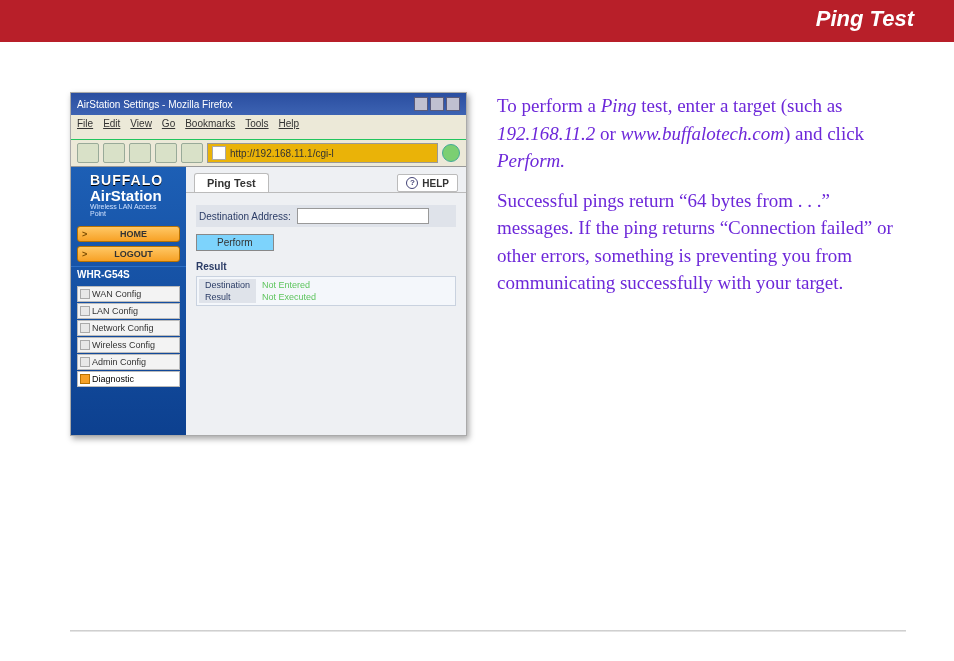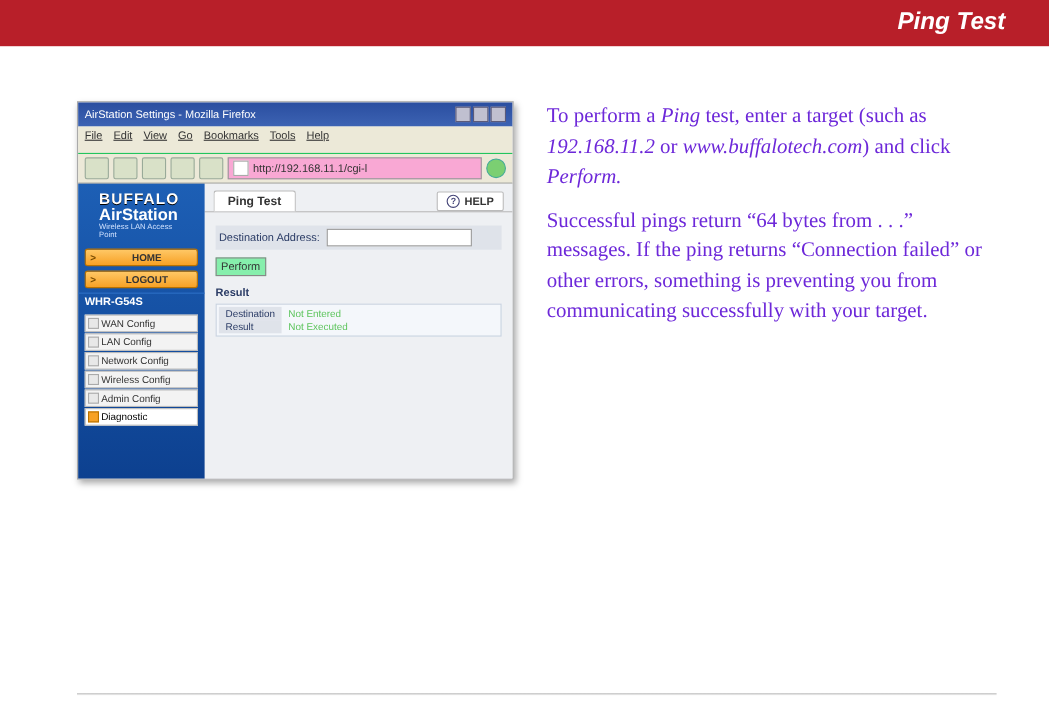--- a/index.html
+++ b/index.html
@@ -7,21 +7,21 @@
   .header-title{position:absolute;right:40px;top:6px;color:#fff;font-style:italic;font-weight:bold;font-size:22px;font-family:Arial,Helvetica,sans-serif}
   .page{padding:50px 48px 20px 70px;display:flex;gap:30px}
   .screenshot{width:395px;height:342px;background:#e9eaed;border:1px solid #aaa;box-shadow:2px 3px 6px rgba(0,0,0,.35);position:relative;font-family:Tahoma,Arial,sans-serif;font-size:10px;color:#333;overflow:hidden}
   .titlebar{height:18px;background:linear-gradient(#2a4ea0,#3d63b3);color:#fff;padding:2px 6px;display:flex;align-items:center;justify-content:space-between}
   .titlebar-icons{display:flex;gap:2px}
   .titlebar-icons span{width:12px;height:12px;background:#c0c0d0;border:1px solid #5a5a7a}
   .menubar{height:18px;background:#ece9d8;padding:3px 6px;display:flex;gap:10px;border-bottom:1px solid #22c55e}
   .menubar span{text-decoration:underline}
   .addrbar{height:22px;background:#ece9d8;display:flex;align-items:center;gap:4px;padding:2px 6px;border-bottom:1px solid #999}
   .nav-btn{width:20px;height:18px;background:#d9e1c8;border:1px solid #9a9;border-radius:2px}
-  .addr-input{flex:1;height:16px;background:#f9a8d4;border:1px solid #999;padding:1px 4px;font-size:10px;display:flex;align-items:center}
+  .addr-input{flex:1;height:16px;background:#eab308;border:1px solid #999;padding:1px 4px;font-size:10px;display:flex;align-items:center}
   .addr-input::before{content:"";display:inline-block;width:12px;height:12px;background:#fff;border:1px solid #aaa;margin-right:4px}
   .go-btn{width:16px;height:16px;border-radius:50%;background:#7bcf72;border:1px solid #4a9}
   .content{display:flex;height:280px}
   .side{width:115px;background:linear-gradient(#1d5fb5,#0c3f8e);position:relative}
   .brand{padding:5px 19px;color:#fff}
   .brand-logo{font-family:Arial;font-weight:900;font-size:14px;letter-spacing:1px;text-shadow:0 1px 0 #000}
   .brand-sub1{font-family:Arial Black,Arial;font-weight:900;font-size:15px;color:#fff;line-height:1}
   .brand-tag{font-size:7px;color:#cfe1ff}
   .side-btn{margin:4px 6px;background:linear-gradient(#ffc866,#f7a125);border:1px solid #b97200;border-radius:3px;color:#333;font-weight:bold;font-size:9px;text-align:center;padding:2px 4px 2px 14px;position:relative}
   .side-btn::before{content:">";position:absolute;left:4px;top:2px;color:#7a4c00;font-weight:bold}
@@ -35,21 +35,21 @@
   .sublist div{padding:1px 0}
   .main{flex:1;background:#eef0f3}
   .tabrow{display:flex;align-items:flex-end;gap:6px;padding:6px 8px 0 8px;border-bottom:1px solid #bbb}
   .tab{background:#fff;border:1px solid #bbb;border-bottom:none;padding:3px 12px;font-weight:bold;font-size:11px;border-radius:3px 3px 0 0}
   .help{margin-left:auto;background:#fff;border:1px solid #bbb;padding:2px 8px;font-size:10px;font-weight:bold;border-radius:2px;display:flex;align-items:center;gap:4px}
   .help::before{content:"?";display:inline-block;width:10px;height:10px;border:1px solid #447;border-radius:50%;text-align:center;line-height:10px;color:#447;font-size:8px}
   .panel{padding:12px 10px}
   .field-row{display:flex;align-items:center;gap:6px;padding:3px;background:#dfe3ea;margin-bottom:4px}
   .field-label{font-size:10px;color:#2b3c66}
   .field-input{width:130px;height:14px;background:#fff;border:1px solid #999}
-  .perf{display:inline-block;padding:2px 4px;background:#86efac;border:1px solid #888;font-size:10px;margin-top:3px;cursor:default}
+  .perf{display:inline-block;padding:2px 20px;background:#7dd3fc;border:1px solid #888;font-size:10px;margin-top:3px;cursor:default}
   .result-h{font-size:10px;font-weight:bold;color:#2b3c66;margin:10px 0 4px}
   .result-box{border:1px solid #c9d2df;background:#f4f7fb;padding:2px;font-size:9px}
   .result-box table{border-collapse:collapse}
   .result-box td{padding:1px 6px}
   .result-box td:first-child{background:#dfe3ea;color:#2b3c66}
   .result-box td:last-child{color:#5ec55e}
   .bodytext{flex:1;font-size:19px;line-height:1.45;color:#6d28d9;max-width:405px}
   .bodytext p{margin:0 0 12px 0}
   .i{font-style:italic}
   .footer{position:absolute;bottom:25px;left:70px;right:48px;text-align:center}

